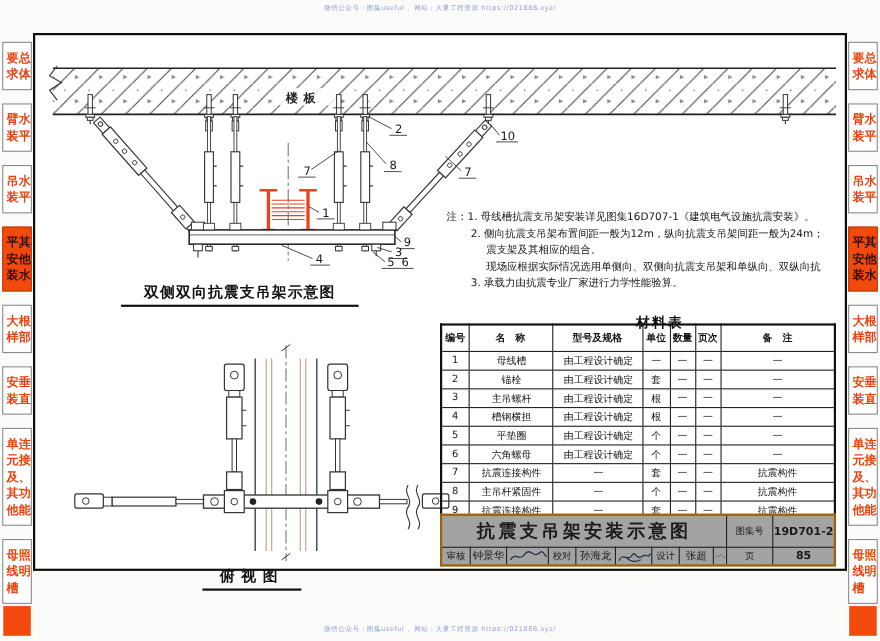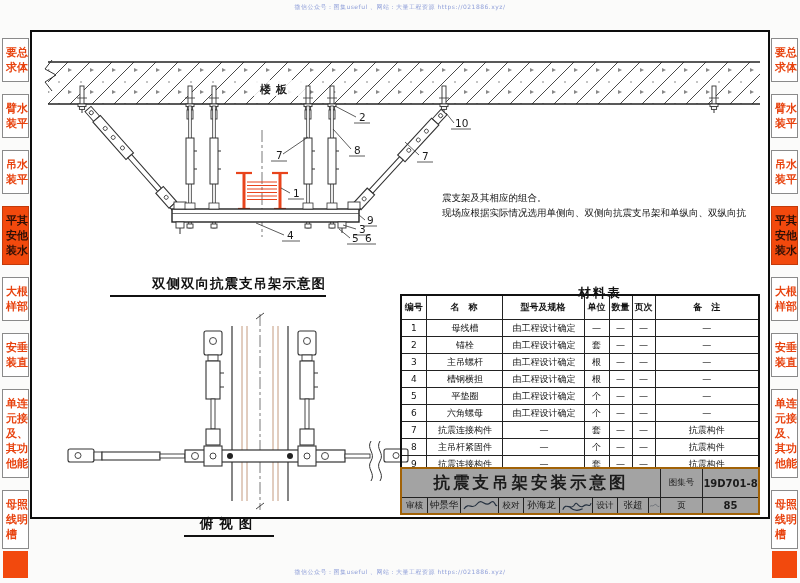--- a/index.html
+++ b/index.html
@@ -22,22 +22,22 @@
   .corner-strip{position:absolute;top:551px;width:25px;height:27px;background:var(--active-bg,#f2490d);}
   .corner-strip.left{left:3px}
   .corner-strip.right{left:772px}
 
   
   .frame{position:absolute;left:30px;top:30px;width:740px;height:489px;background:#fff;
          border:2px solid #0d0d0d;box-sizing:border-box;}
   .svg-top{position:absolute;left:0;top:0;}
   .svg-plan{position:absolute;left:28px;top:271px;}
   .caption{position:absolute;font-weight:bold;color:#111;text-align:center;}
-  .cap1{left:78px;top:243px;width:216px;font-size:13.5px;border-bottom:2px solid #111;
-        padding-bottom:2px;letter-spacing:1px;text-align:right;}
+  .cap1{left:78px;top:225px;width:216px;font-size:13.5px;border-bottom:2px solid #111;
+        padding-bottom:2px;letter-spacing:1px;}
   .cap2{left:152px;top:483px;width:90px;font-size:13.5px;border-bottom:2px solid #111;
         padding-bottom:2px;letter-spacing:6px;}
 
   .notes{position:absolute;left:374px;top:158px;width:356px;font-size:9.5px;line-height:15px;
          color:#141414;font-weight:500;}
   .note-line.lv1{padding-left:22px}
   .note-line.lv2{padding-left:36px}
 
   .table-title{position:absolute;left:388px;top:253px;width:360px;text-align:center;
                font-size:12.5px;font-weight:bold;letter-spacing:2px;color:#111;}
@@ -470,22 +470,25 @@
         <path d="M311,138 c-5,8 5,12 0,20 c-5,8 5,12 0,20" fill="none" stroke-width="1"></path>
         <path d="M320,138 c-5,8 5,12 0,20 c-5,8 5,12 0,20" fill="none" stroke-width="1"></path>
         <rect x="324" y="146" width="24" height="13" rx="2" stroke-width="1.1"></rect>
         <circle cx="336" cy="152.5" r="3" stroke-width="0.9"></circle>
       </g>
     </svg>
 
     <div class="caption cap2">俯视图</div>
 
     <div class="notes">
+        <div class="note-line lv0">注：1. 母线槽抗震支吊架安装详见图集16D707-1《建筑电气设施抗震安装》。</div>
+        <div class="note-line lv1">2. 侧向抗震支吊架布置间距一般为12m，纵向抗震支吊架间距一般为24m；</div>
         <div class="note-line lv2">震支架及其相应的组合。</div>
         <div class="note-line lv2">现场应根据实际情况选用单侧向、双侧向抗震支吊架和单纵向、双纵向抗</div>
+        <div class="note-line lv1">3. 承载力由抗震专业厂家进行力学性能验算。</div>
       </div>
 
     <div class="table-title">材料表</div>
     <table class="mat-table">
       <colgroup>
         <col style="width:25px">
           <col style="width:76px">
           <col style="width:82px">
         <col style="width:25px">
           <col style="width:23px">
@@ -593,21 +596,21 @@
             <td class="c4">—</td>
             <td class="c5">—</td>
             <td class="c6">抗震构件</td>
           </tr>
         </tbody>
     </table>
 
     <div class="title-block">
       <div class="tb-cell no-l no-t tb-title">抗震支吊架安装示意图</div>
       <div class="tb-cell no-t tb-lab">图集号</div>
-      <div class="tb-cell no-t tb-num">19D701-8</div>
+      <div class="tb-cell no-t tb-num">19D701-2</div>
 
       <div class="tb-cell no-l tb-lab">审核</div>
       <div class="tb-cell tb-name">钟景华</div>
       <div class="tb-cell">
         <svg width="36" height="14" viewBox="0 0 36 14">
           <path d="M2,10 C7,2 10,12 15,5 S23,9 28,4 S33,9 35,6" fill="none" stroke="#24303f" stroke-width="1.2"></path>
         </svg>
       </div>
       <div class="tb-cell tb-lab">校对</div>
       <div class="tb-cell tb-name">孙海龙</div>

